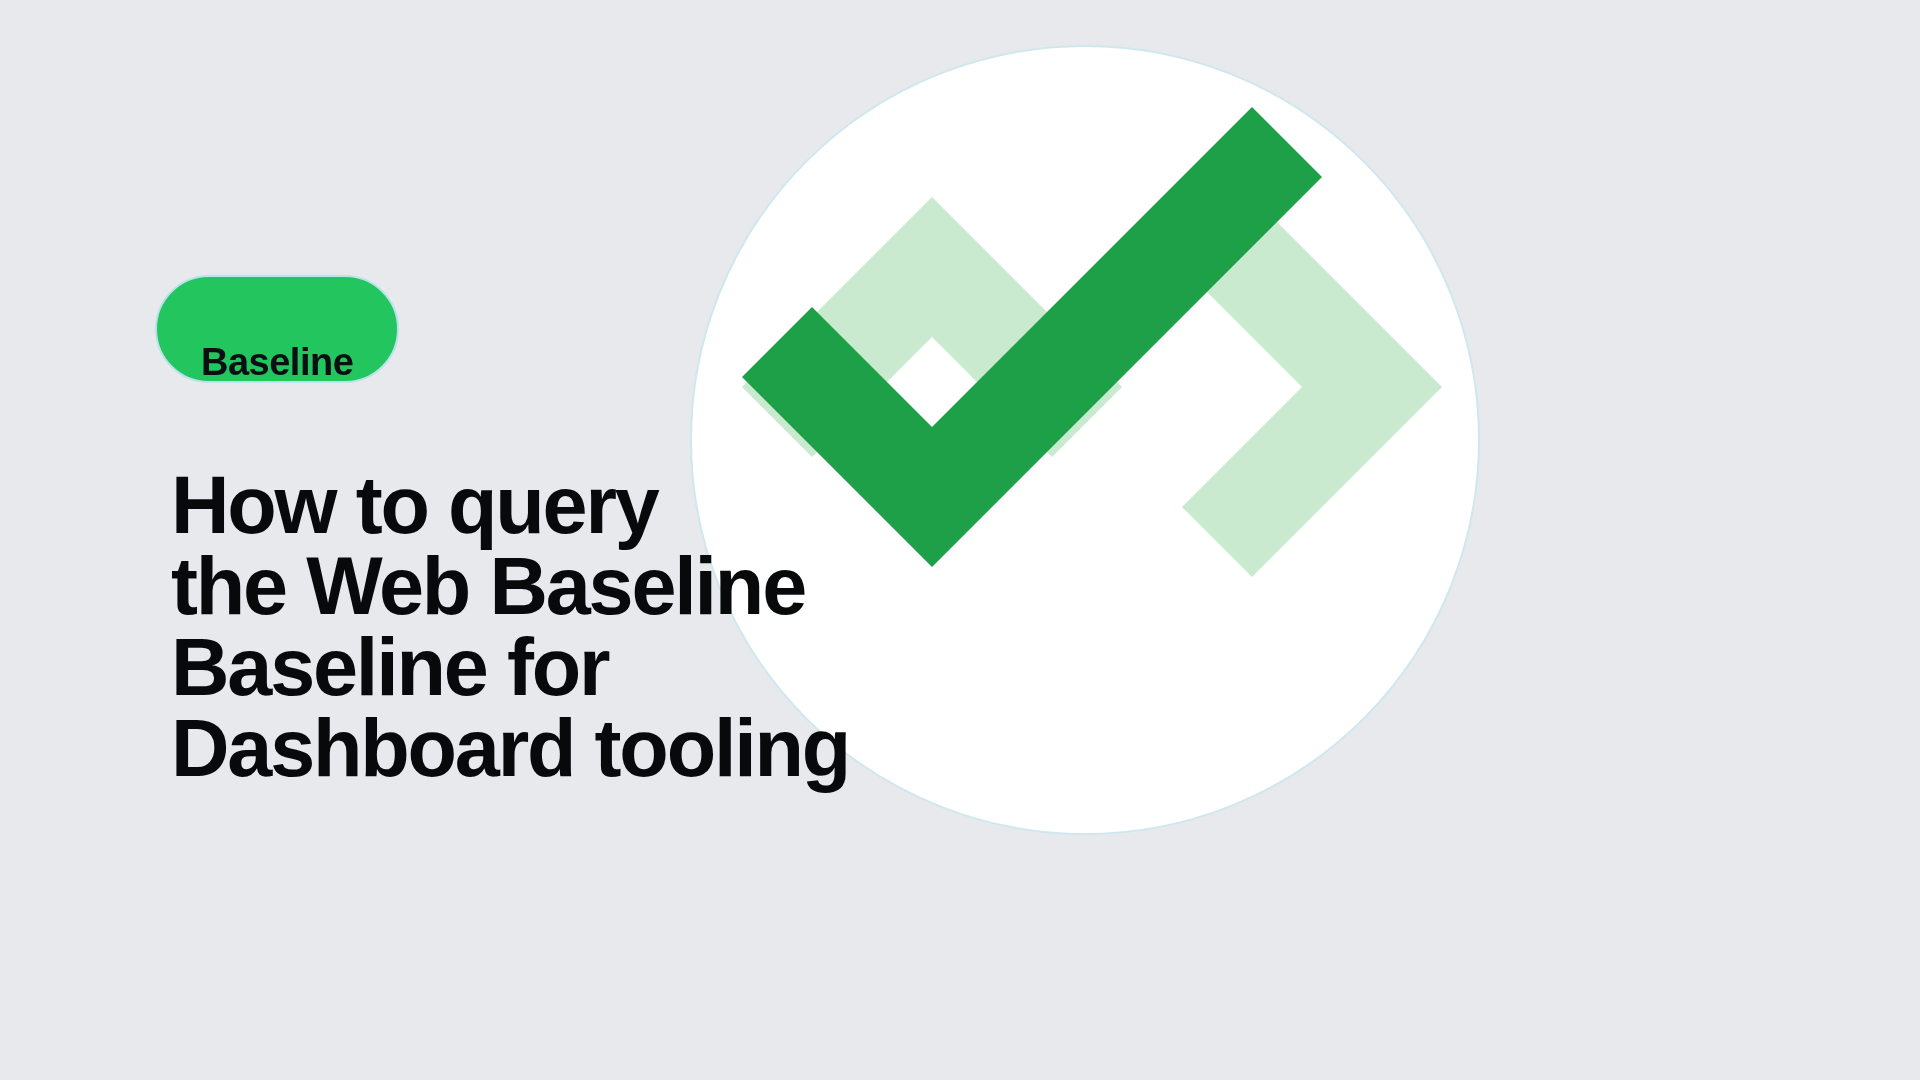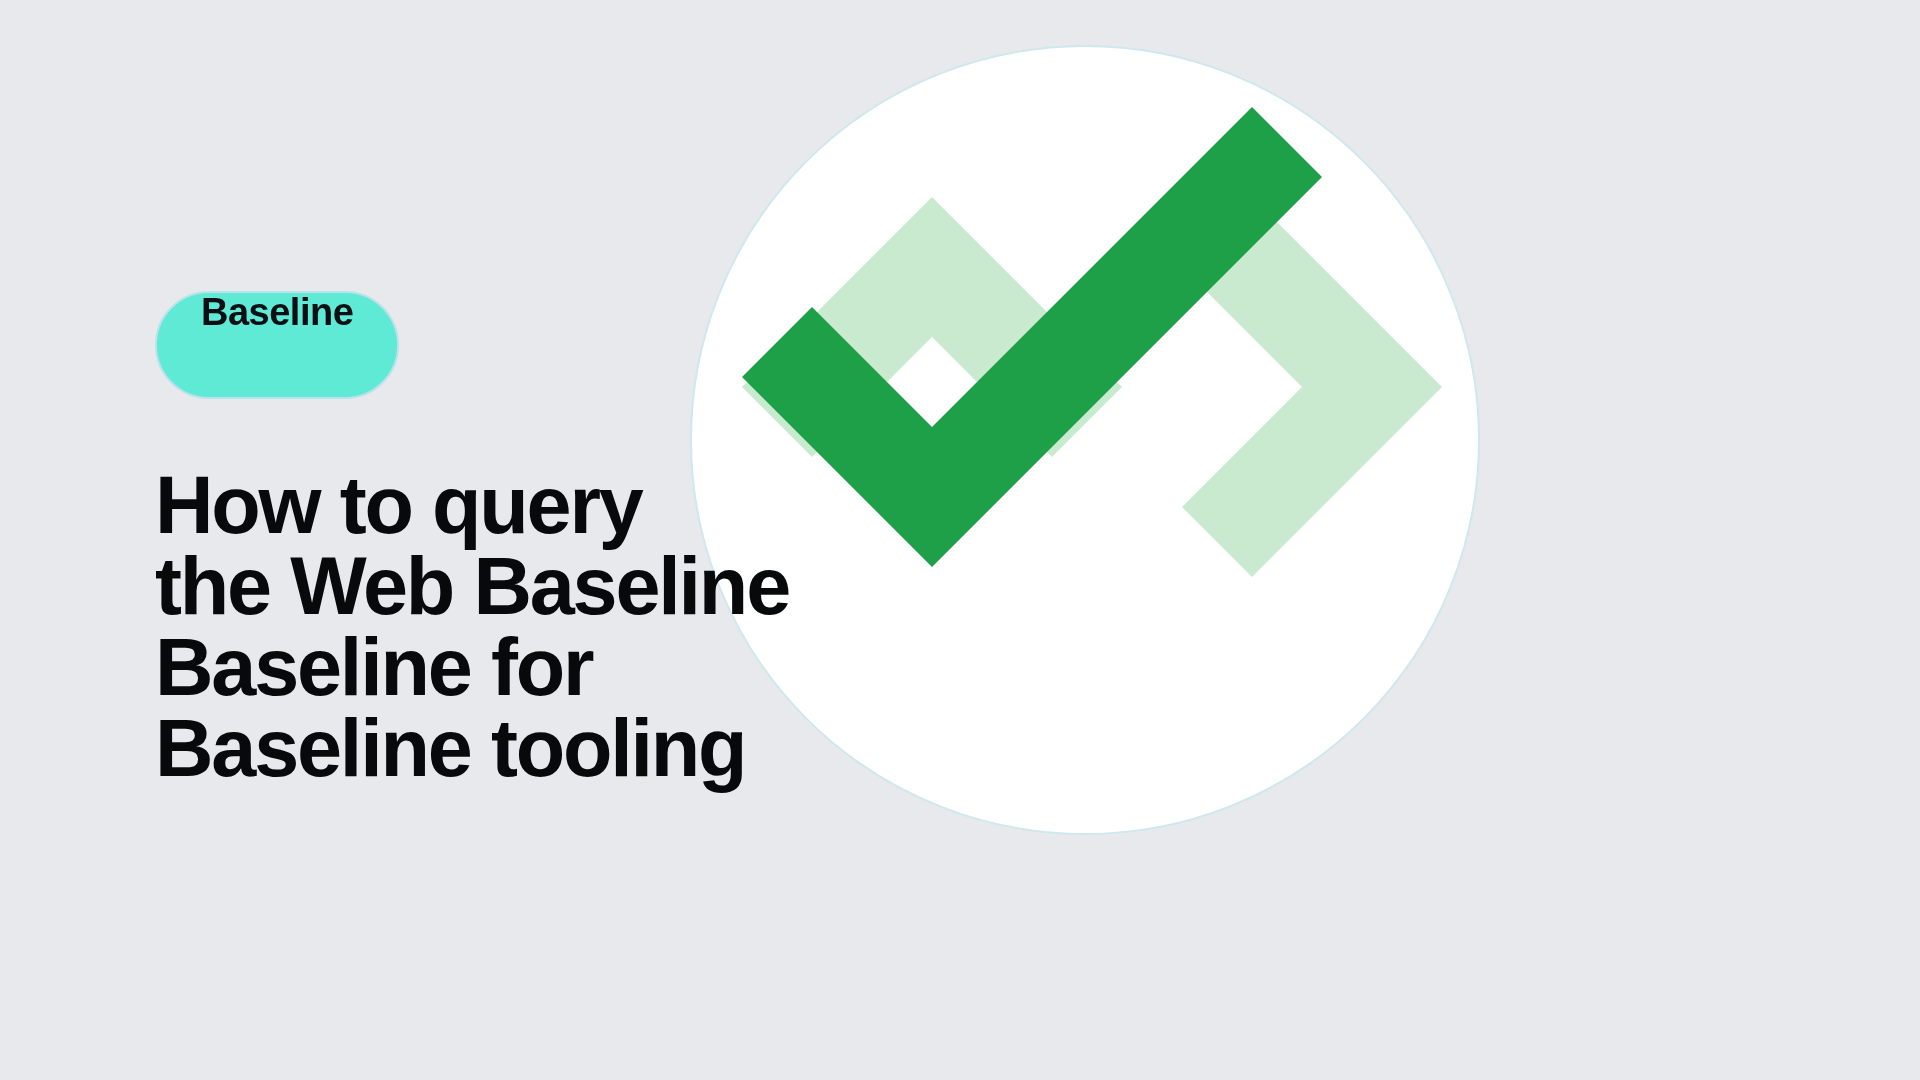--- a/index.html
+++ b/index.html
@@ -32,41 +32,41 @@
     height: 1080px;
     display: flex;
     flex-direction: column;
     justify-content: center;
     align-items: flex-start;
     z-index: 4;
   }
 
   #baseline-badge {
     display: inline-flex;
-    align-items: flex-start;
+    align-items: flex-end;
     justify-content: center;
     height: 108px;
     padding: 0 44px;
     margin: 0 0 66px 0;
-    background: #5eead4;
+    background: #22c55e;
     border: 2px solid #b9e2ea;
     border-radius: 999px;
     box-sizing: border-box;
   }
   #baseline-badge .badge-label {
     font-size: 38px;
     font-weight: 700;
     letter-spacing: -0.5px;
     color: #0b0f14;
     line-height: 1;
     white-space: nowrap;
   }
 
   #page-title {
-    margin: 0;
+    margin: 16px;
     font-size: 81px;
     font-weight: 700;
     line-height: 1.0;
     letter-spacing: -2.2px;
     color: #08090b;
     max-width: 640px;
   }
   #page-title .title-line {
     display: block;
     white-space: nowrap;
@@ -112,21 +112,21 @@
   <div id="content-column">
 
     <div id="baseline-badge">
       <span class="badge-label">Baseline</span>
     </div>
 
     <h1 id="page-title">
       <span class="title-line">How to query</span>
       <span class="title-line">the Web Baseline</span>
       <span class="title-line">Baseline for</span>
-      <span class="title-line">Baseline tooling</span>
+      <span class="title-line">Dashboard tooling</span>
     </h1>
 
   </div>
 
   <div id="logo-circle">
 
     <div id="baseline-logo-mark">
       <svg viewBox="0 0 740 420" xmlns="http://www.w3.org/2000/svg">
 
         <g>

